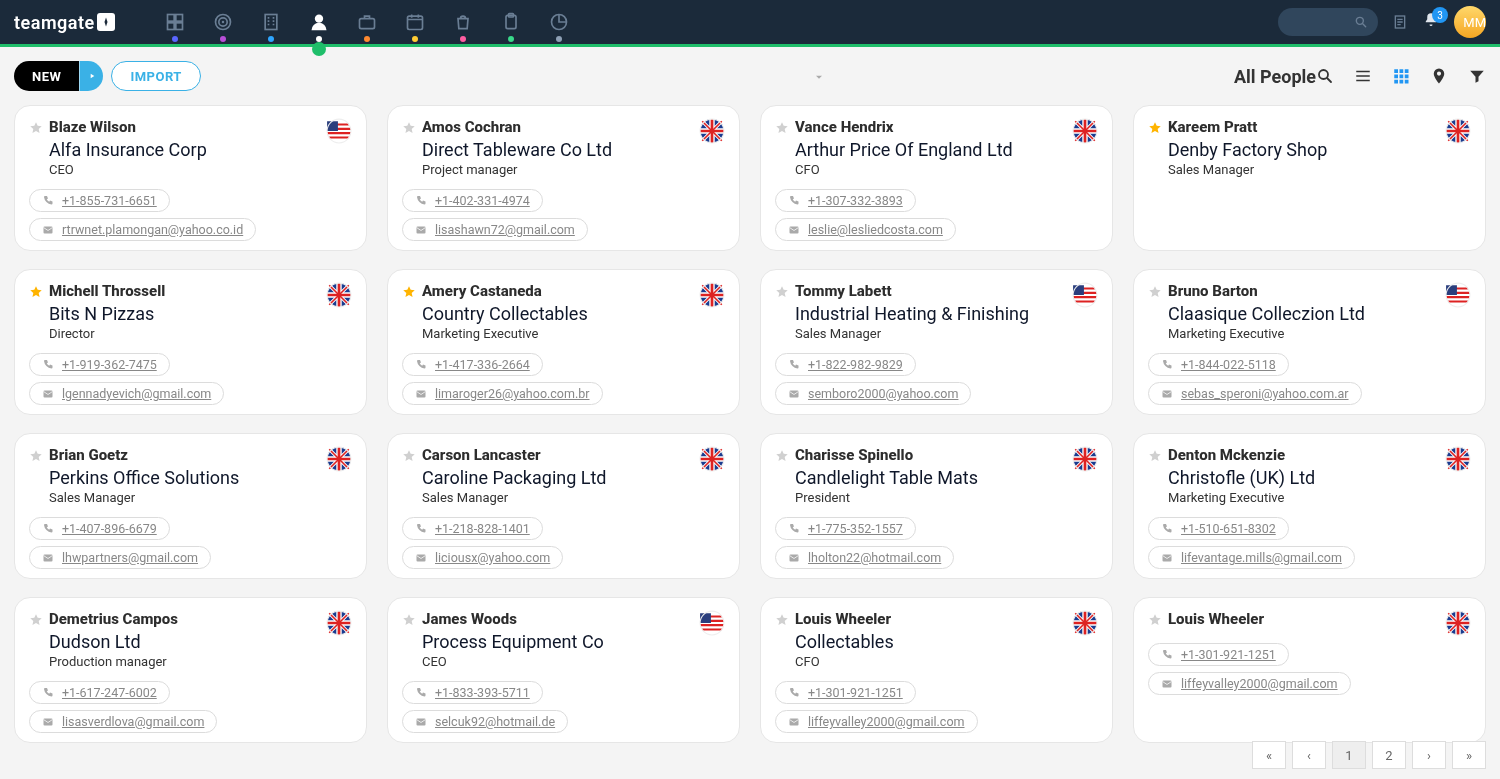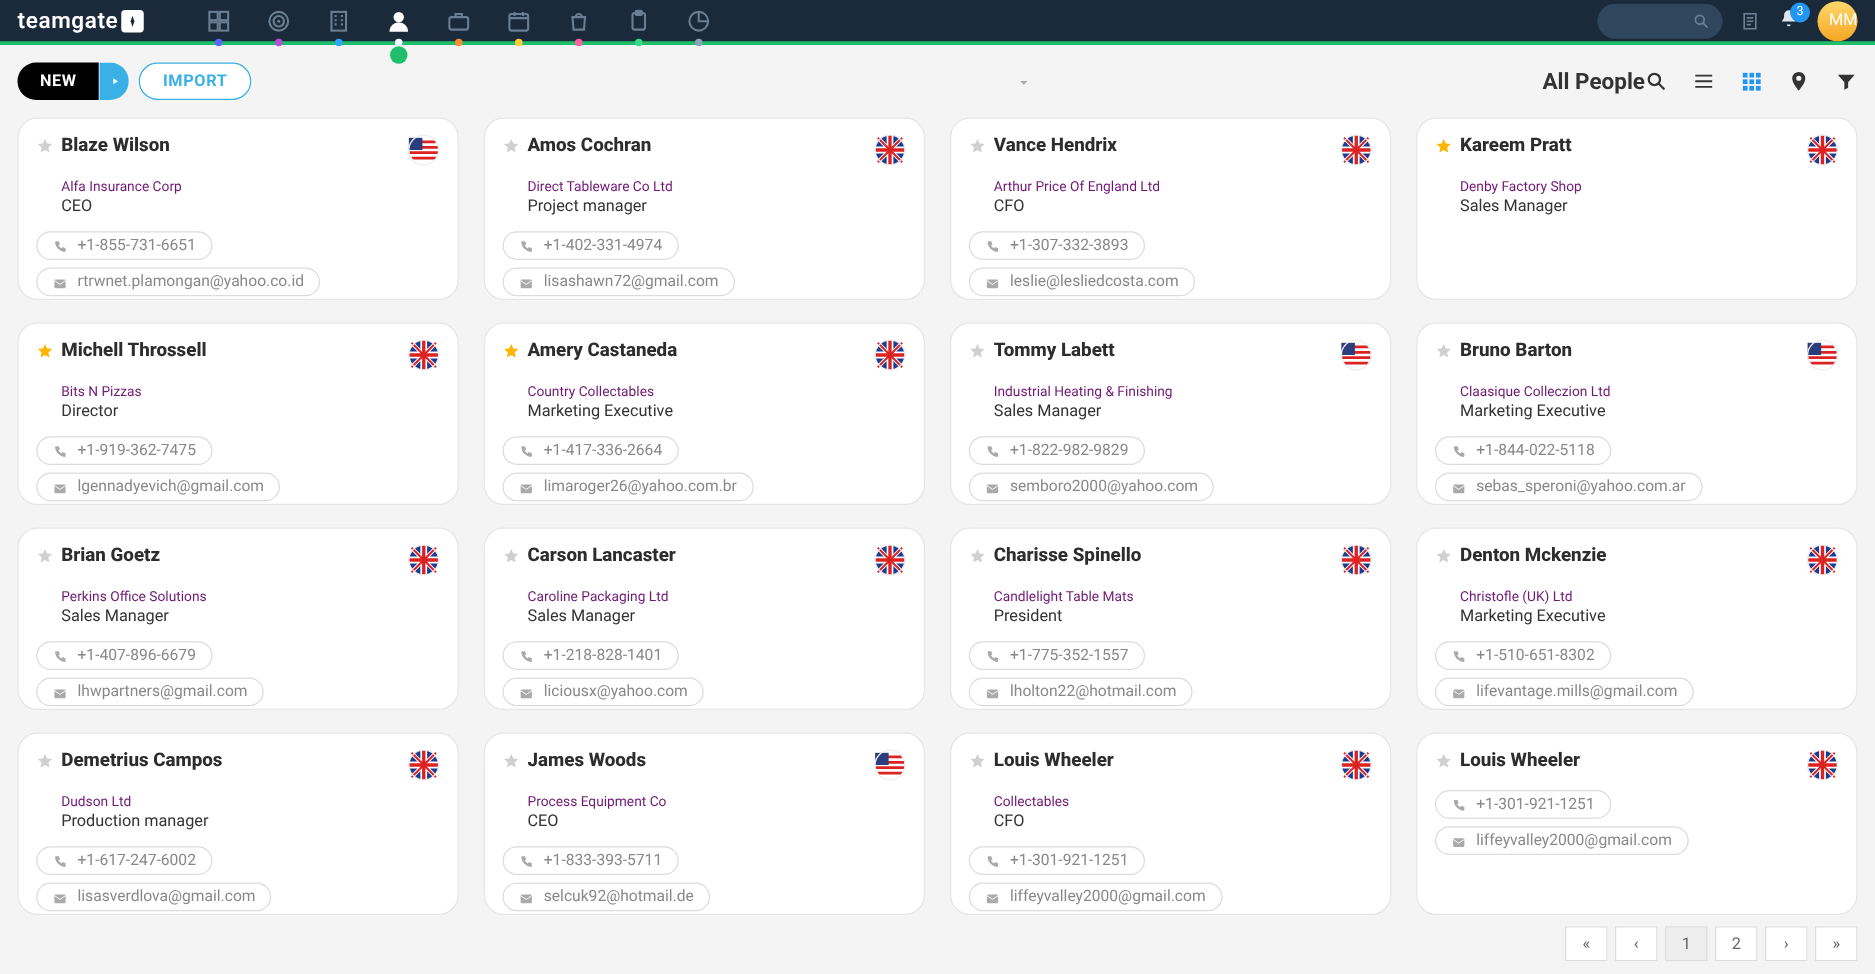--- a/index.html
+++ b/index.html
@@ -1,20 +1,20 @@
 <!DOCTYPE html>
 <html><head>
 <meta charset="utf-8">
 <style>
 * { margin: 0; padding: 0; box-sizing: border-box; font-family: -apple-system, BlinkMacSystemFont, "Segoe UI", Roboto, Arial, sans-serif; }
 body { background: #f4f4f4; width: 1500px; height: 779px; overflow: hidden; }
 
 
 .navbar {
-  display: flex; align-items: center; height: 36px;
+  display: flex; align-items: center; height: 47px;
   background: #1b2a3a; color: #cfd8e3; padding: 0 14px;
   border-bottom: 3px solid #1fbe6a;
 }
 .logo { font-size: 18px; font-weight: 600; color: #fff; display: flex; align-items: center; gap: 2px; letter-spacing: .5px;}
 .logo-mark { width: 18px; height: 18px; display: inline-flex; align-items: center; justify-content: center; background: #fff; border-radius: 3px; }
 .logo-mark svg { width: 12px; height: 12px; }
 .nav-icons { display: flex; gap: 0; margin-left: 36px; }
 .nav-item { width: 48px; height: 52px; display: flex; flex-direction: column; align-items: center; justify-content: center; position: relative; cursor: pointer; }
 .nav-item .ic { color: #6a7e94; }
 .nav-item.active .ic { color: #fff; }
@@ -43,26 +43,26 @@
 
 
 .cards { display: grid; grid-template-columns: repeat(4, 1fr); gap: 18px 20px; padding: 0 14px; }
 .card { background: #fff; border: 1px solid #e6e6e6; border-radius: 16px; padding: 12px 14px 0; position: relative; min-height: 146px;}
 .card-head { display: flex; align-items: flex-start; }
 .star { margin-right: 6px; margin-top: 2px; }
 .star svg { width: 14px; height: 14px; }
 .star.off { color: #d0d0d0; }
 .star.on { color: #ffb400; }
 .name { font-weight: 800; font-size: 15px; color: #2d2d2d; }
-.company { color: #701a75; font-size: 11px; margin-top: 18px; cursor: pointer; }
+.company { color: #0f172a; font-size: 18px; margin-top: 3px; cursor: pointer; }
 .role { font-size: 13px; color: #333; margin-top: 2px; }
 .flag { position: absolute; top: 12px; right: 14px; }
 .flag svg { width: 26px; height: 26px; }
 .chips { margin-top: 12px; display: flex; flex-direction: column; gap: 6px; align-items: flex-start;}
-.chip { display: inline-flex; align-items: flex-end; gap: 8px; border: 1px solid #dcdcdc; border-radius: 14px; padding: 3px 12px; font-size: 12.5px; color: #888; }
+.chip { display: inline-flex; align-items: center; gap: 8px; border: 1px solid #dcdcdc; border-radius: 14px; padding: 3px 12px; font-size: 12.5px; color: #888; text-decoration: underline; }
 .chip svg { color: #aaa; width: 12px; height: 12px; }
 
 
 .pagination { position: fixed; right: 14px; bottom: 10px; display: flex; gap: 6px; }
 .pg { width: 34px; height: 28px; border: 1px solid #ddd; background: #fff; color: #666; display: flex; align-items: center; justify-content: center; font-size: 13px; cursor: pointer; }
 .pg.active { background: #eee; }
 
 .ic { display: inline-flex; }
 </style>
 </head>

